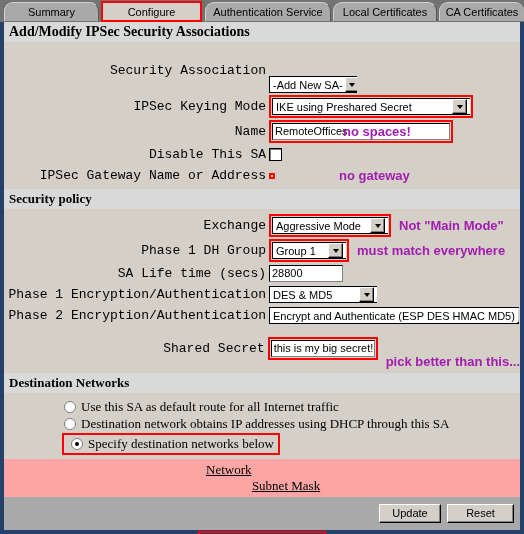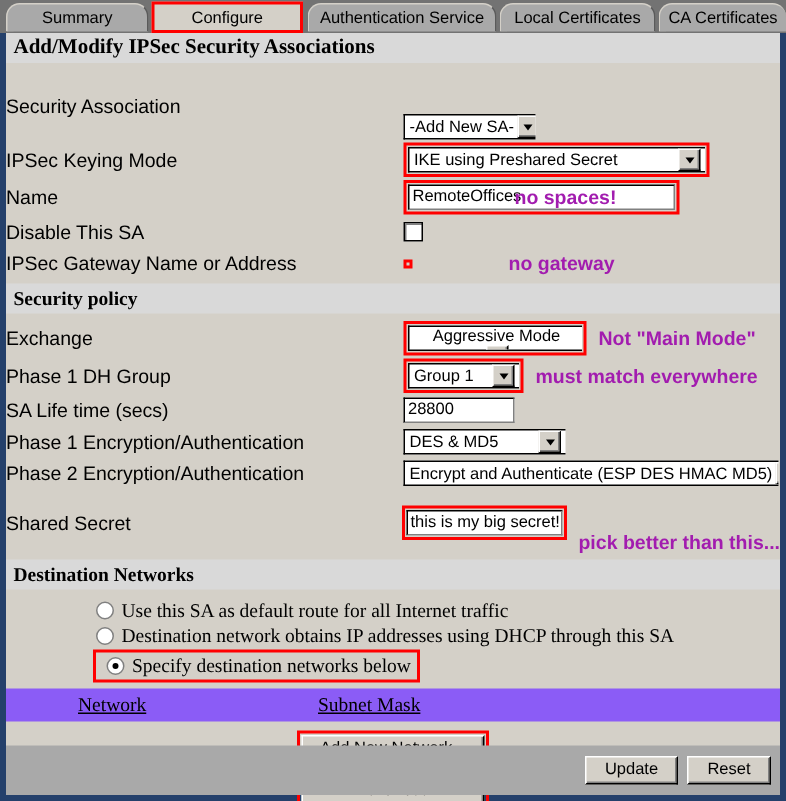--- a/index.html
+++ b/index.html
@@ -42,24 +42,24 @@
     font-weight:bold;
     font-size:13px;
     padding:2px 4px 2px 5px;
     font-family:"Liberation Serif", serif;
   }
   .secthdr.big{font-size:14px;}
 
   
   .row{display:flex;align-items:center;min-height:19px;margin:2px 0;}
   .lbl{
-    text-align:left;
+    text-align:right;
     padding-right:3px;
     font-size:13px;
-    font-family:Liberation Sans, sans-serif;
+    font-family:Liberation Mono, monospace;
     white-space:nowrap;
   }
   .lblcol{width:262px;}
 
   .field{position:relative;display:flex;align-items:center;}
 
   
   .sel{
     display:inline-flex;align-items:center;
     height:17px;
@@ -148,24 +148,25 @@
   }
   .btnwrap{display:inline-block;border:2px solid #ff0000;padding:1px;box-sizing:border-box;}
 
   .footer{
     position:absolute;left:4px;bottom:4px;width:516px;height:33px;
     background:#a9a9a9;
     display:flex;align-items:center;justify-content:flex-end;
     padding-right:6px;box-sizing:border-box;
   }
   .netrow{
-    background:#8b5cf6;
+    background:#fca5a5;
     display:flex;align-items:center;
     padding:3px 0 3px 48px;
     margin-top:4px;
+    flex-direction:column;
   }
   .uline{text-decoration:underline;font-size:13px;}
   .radiorow{display:flex;align-items:center;padding-left:55px;margin:1px 0;}
   .radiorow span{margin-left:5px;font-size:13px;}
   .centerbtns{text-align:center;}
 </style>
 </head>
 <body>
 
 <div id="app">
@@ -243,21 +244,21 @@
         </div>
       </div>
     </div>
 
     <div class="secthdr" style="margin-top:4px;">Security policy</div>
 
     <div class="row" style="margin-top:5px;">
       <div class="lbl lblcol">Exchange</div>
       <div class="field">
         <div class="redwrap">
-          <div class="sel" style="width:116px;flex-direction:column;">
+          <div class="sel" style="width:116px;">
             <span class="txt">Aggressive Mode</span>
             <span class="arrow">
                 <i></i>
               </span>
           </div>
         </div>
         <span class="note" style="margin-left:8px;">Not "Main Mode"</span>
       </div>
     </div>
 
@@ -350,16 +351,16 @@
       </div>
     </div>
     <div class="centerbtns" style="margin-top:5px;">
       <span class="btn" style="width:100px;">Delete This SA</span>
     </div>
 
   </div>
 
   <div class="footer">
     <span class="btn" style="width:62px;margin-right:6px;">Update</span>
-    <span class="btn" style="width:56px;">Reset</span>
+    <span class="btn" style="width:67px;">Reset</span>
   </div>
 
 </div>
 
 </body></html>

